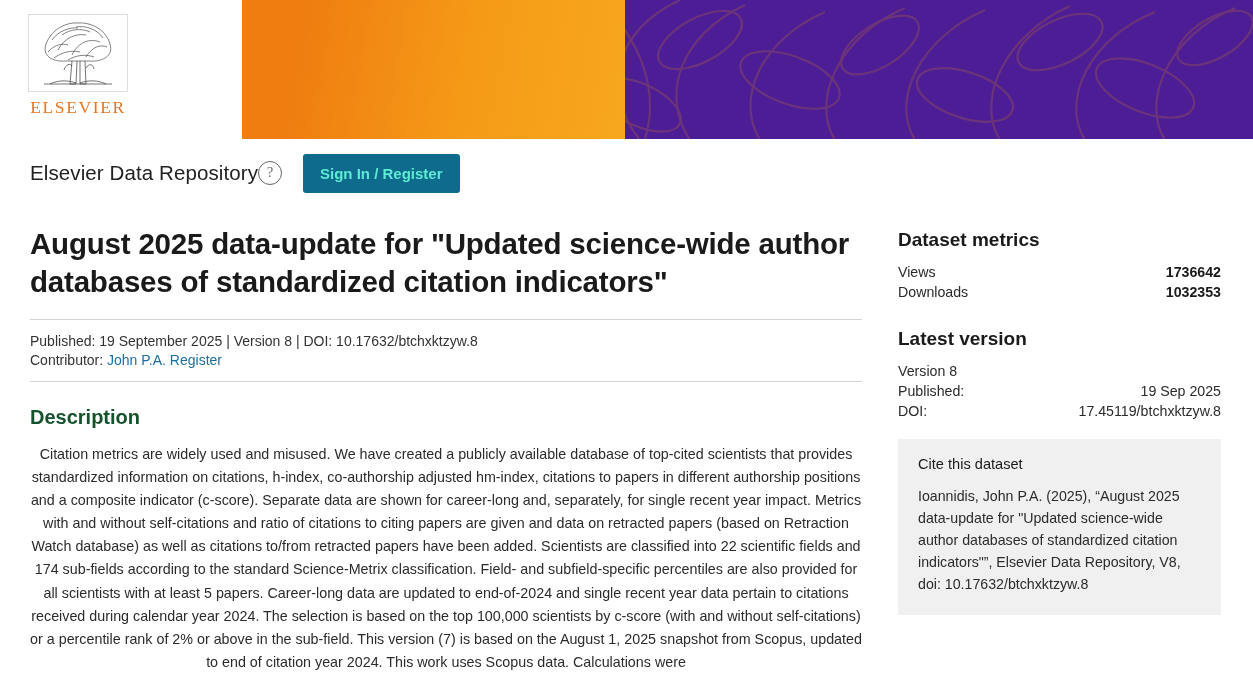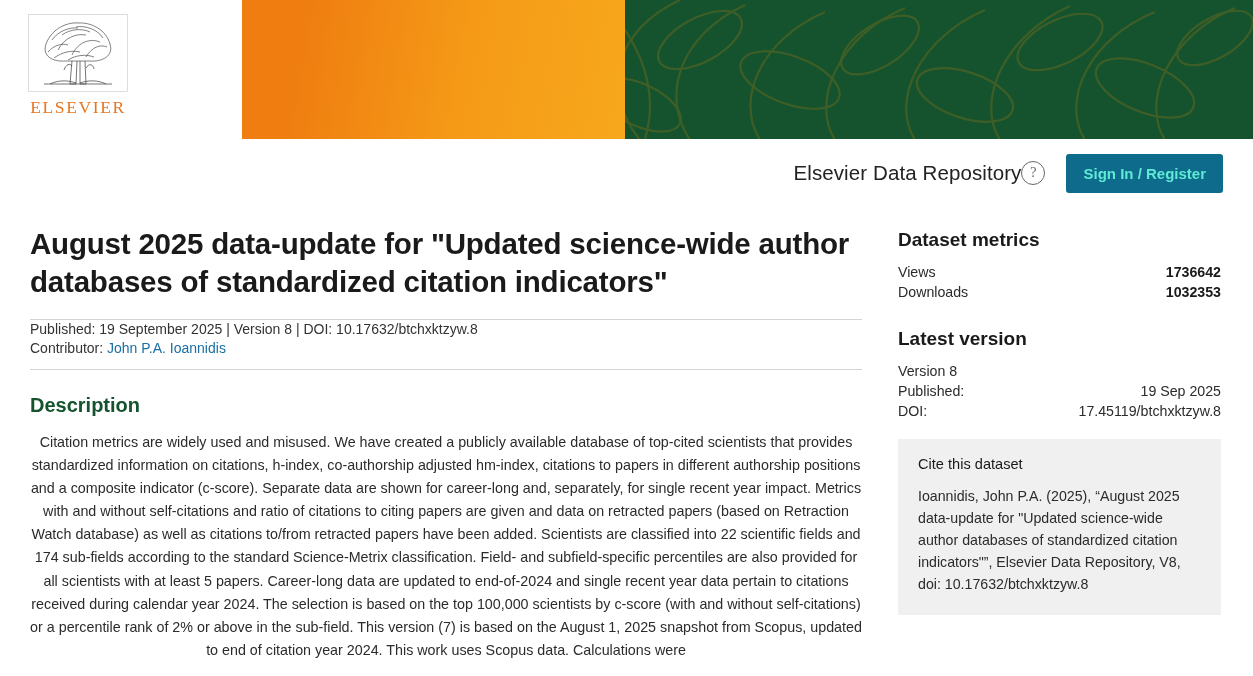--- a/index.html
+++ b/index.html
@@ -10,21 +10,21 @@
     background: #ffffff;
     font-family: "Liberation Sans", sans-serif;
     color: #1a1a1a;
   }
 
   
   .banner {
     position: relative;
     height: 139px;
     width: 100%;
-    background: #14532d;
+    background: #4c1d95;
     overflow: hidden;
   }
   .banner-leaves {
     position: absolute;
     inset: 0;
     opacity: 0.28;
   }
   .banner-white {
     position: absolute;
     left: 0; top: 0;
@@ -58,21 +58,21 @@
     color: #e87722;
     font-weight: 400;
     margin-top: 1px;
   }
 
   
   .header {
     height: 68px;
     display: flex;
     align-items: center;
-    justify-content: flex-end;
+    justify-content: flex-start;
     padding: 0 30px;
     background: #fff;
   }
   .site-title {
     font-size: 20.5px;
     color: #222;
     letter-spacing: 0.1px;
   }
   .header-right {
     display: flex;
@@ -115,21 +115,21 @@
     font-size: 29.5px;
     font-weight: 700;
     line-height: 1.30;
     margin: 18px 0 0 0;
     letter-spacing: -0.2px;
     color: #1a1a1a;
   }
   .meta-line {
     font-size: 14px;
     color: #333;
-    padding-top: 1px;
+    padding-top: 13px;
     border-top: 1px solid #d4d4d4;
     margin-top: 17px;
   }
   .contributor-line {
     font-size: 14px;
     color: #333;
     padding-bottom: 13px;
     border-bottom: 1px solid #d4d4d4;
     margin-top: 3px;
   }
@@ -269,21 +269,21 @@
 
 <div class="content">
 
   <div class="main-col">
     <h1 class="dataset-title">August 2025 data-update for "Updated science-wide author databases of standardized citation indicators"</h1>
 
     <div class="meta-line">Published: 19 September 2025 | Version 8 | DOI: 10.17632/btchxktzyw.8</div>
 
     <div class="contributor-line">
       <span>Contributor:</span>
-      <span class="contributor-link">John P.A. Ioannidis</span>
+      <span class="contributor-link">John P.A. Register</span>
     </div>
 
     <h2 class="section-heading">Description</h2>
     <div class="description">Citation metrics are widely used and misused. We have created a publicly available database of top-cited scientists that provides standardized information on citations, h-index, co-authorship adjusted hm-index, citations to papers in different authorship positions and a composite indicator (c-score). Separate data are shown for career-long and, separately, for single recent year impact. Metrics with and without self-citations and ratio of citations to citing papers are given and data on retracted papers (based on Retraction Watch database) as well as citations to/from retracted papers have been added. Scientists are classified into 22 scientific fields and 174 sub-fields according to the standard Science-Metrix classification. Field- and subfield-specific percentiles are also provided for all scientists with at least 5 papers. Career-long data are updated to end-of-2024 and single recent year data pertain to citations received during calendar year 2024. The selection is based on the top 100,000 scientists by c-score (with and without self-citations) or a percentile rank of 2% or above in the sub-field. This version (7) is based on the August 1, 2025 snapshot from Scopus, updated to end of citation year 2024. This work uses Scopus data. Calculations were</div>
   </div>
 
   <div class="side-col">
     <h2 class="side-heading">Dataset metrics</h2>
 
     <div class="metric-row">

